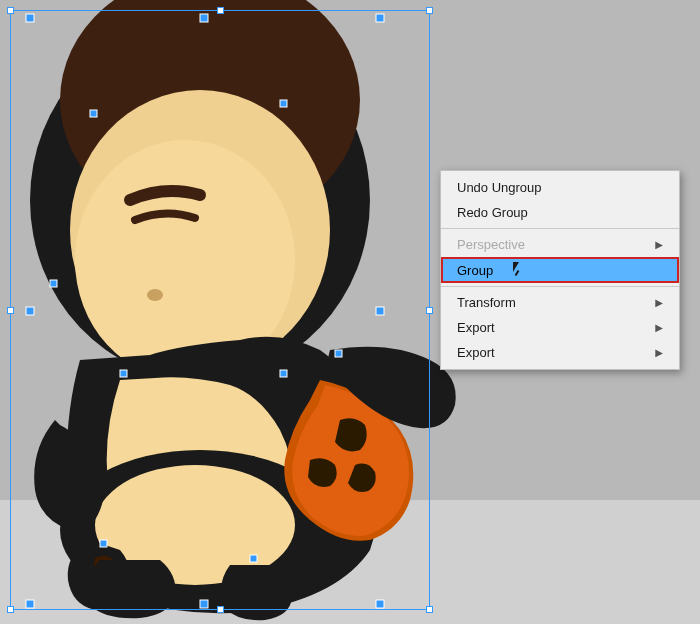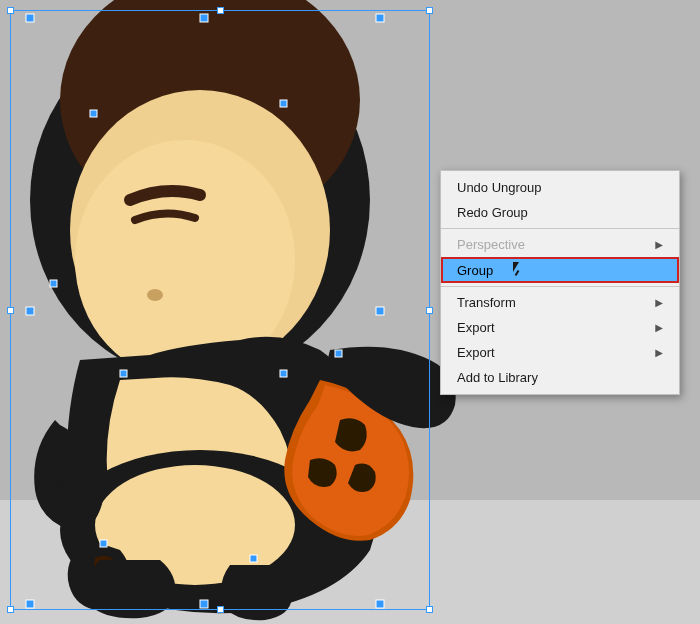--- a/index.html
+++ b/index.html
@@ -258,20 +258,17 @@
     <div class="menu-item">
       <span>Export</span>
       <span class="menu-arrow">▶</span>
     </div>
 
     <div class="menu-item">
       <span>Export</span>
       <span class="menu-arrow">▶</span>
     </div>
 
-    <div class="menu-item">
-      <span>Add to Library</span>
-    </div>
 
 
   </div>
 
 </div>
 
 </body></html>

